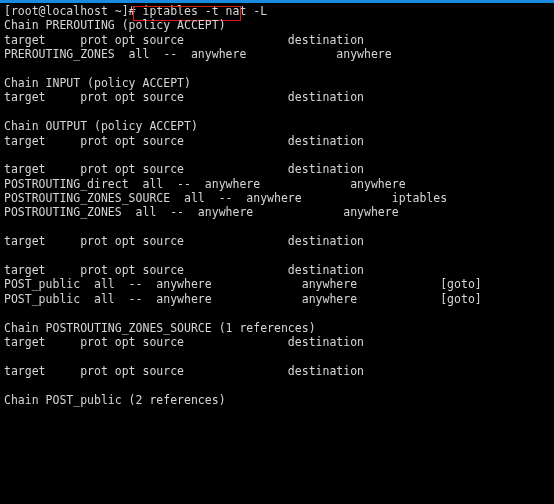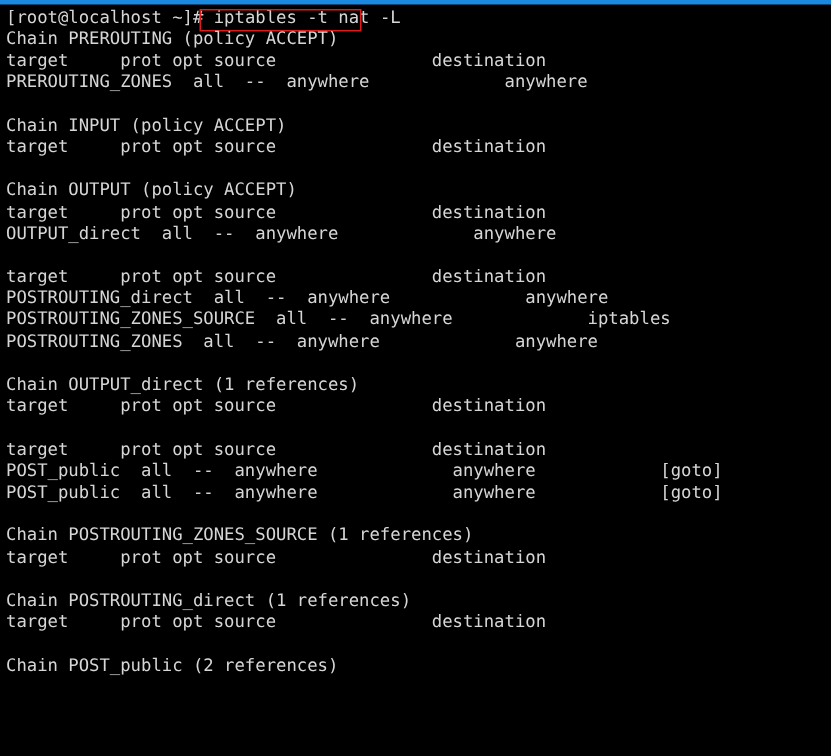--- a/index.html
+++ b/index.html
@@ -85,38 +85,35 @@
     <div id="lines">
         <div class="line">Chain PREROUTING (policy ACCEPT)</div>
         <div class="line">target     prot opt source               destination</div>
         <div class="line">PREROUTING_ZONES  all  --  anywhere             anywhere</div>
         <div class="line blank"> </div>
         <div class="line">Chain INPUT (policy ACCEPT)</div>
         <div class="line">target     prot opt source               destination</div>
         <div class="line blank"> </div>
         <div class="line">Chain OUTPUT (policy ACCEPT)</div>
         <div class="line">target     prot opt source               destination</div>
-        <div class="line">OUTPUT_direct  all  --  anywhere             anywhere</div>
         <div class="line blank"> </div>
         <div class="line">target     prot opt source               destination</div>
         <div class="line">POSTROUTING_direct  all  --  anywhere             anywhere</div>
         <div class="line">POSTROUTING_ZONES_SOURCE  all  --  anywhere             iptables</div>
         <div class="line">POSTROUTING_ZONES  all  --  anywhere             anywhere</div>
         <div class="line blank"> </div>
-        <div class="line">Chain OUTPUT_direct (1 references)</div>
         <div class="line">target     prot opt source               destination</div>
         <div class="line blank"> </div>
         <div class="line">target     prot opt source               destination</div>
         <div class="line">POST_public  all  --  anywhere             anywhere            [goto]</div>
         <div class="line">POST_public  all  --  anywhere             anywhere            [goto]</div>
         <div class="line blank"> </div>
         <div class="line">Chain POSTROUTING_ZONES_SOURCE (1 references)</div>
         <div class="line">target     prot opt source               destination</div>
         <div class="line blank"> </div>
-        <div class="line">Chain POSTROUTING_direct (1 references)</div>
         <div class="line">target     prot opt source               destination</div>
         <div class="line blank"> </div>
         <div class="line">Chain POST_public (2 references)</div>
       </div>
 
   </div>
 
   <div id="watermark">https://blog.csdn.net/weixin_40612128</div>
 
 </div>

